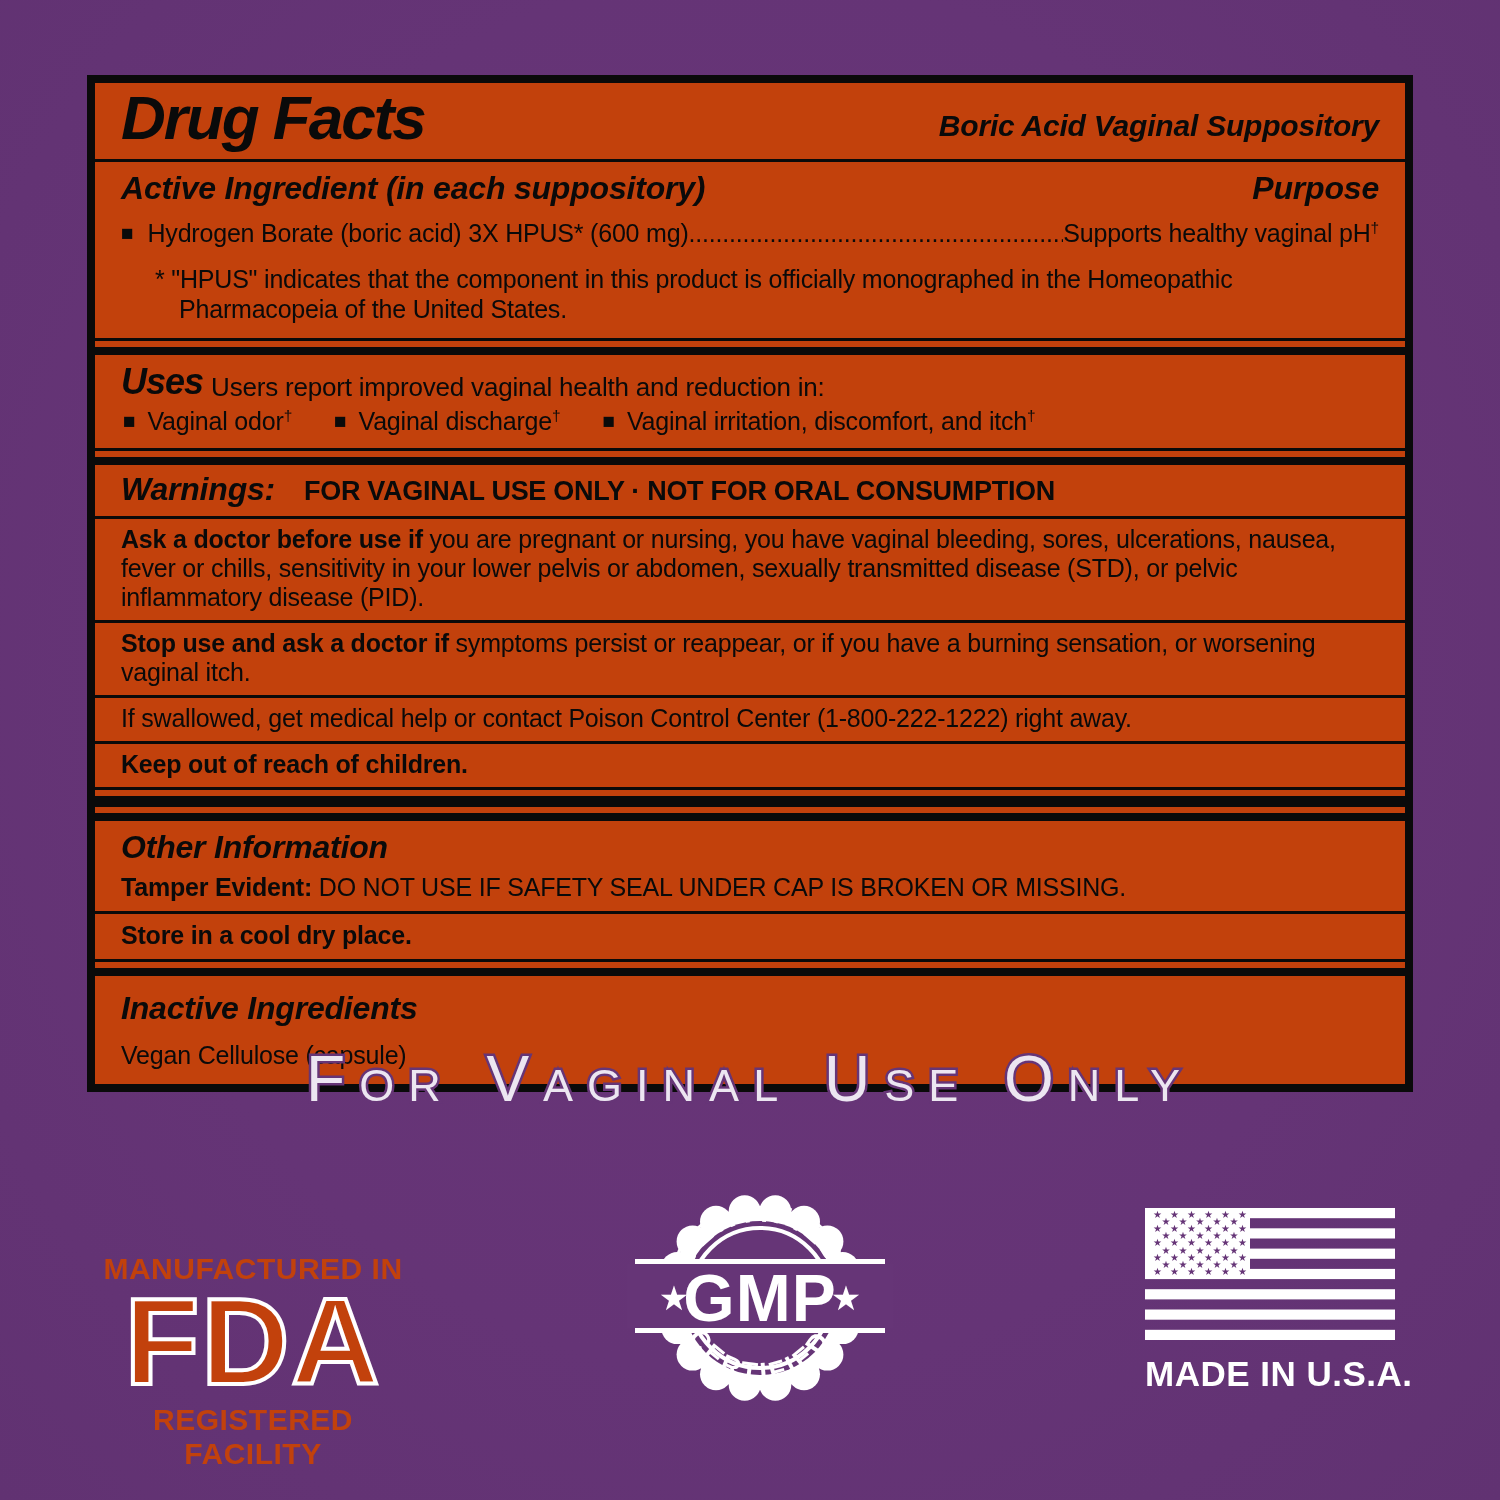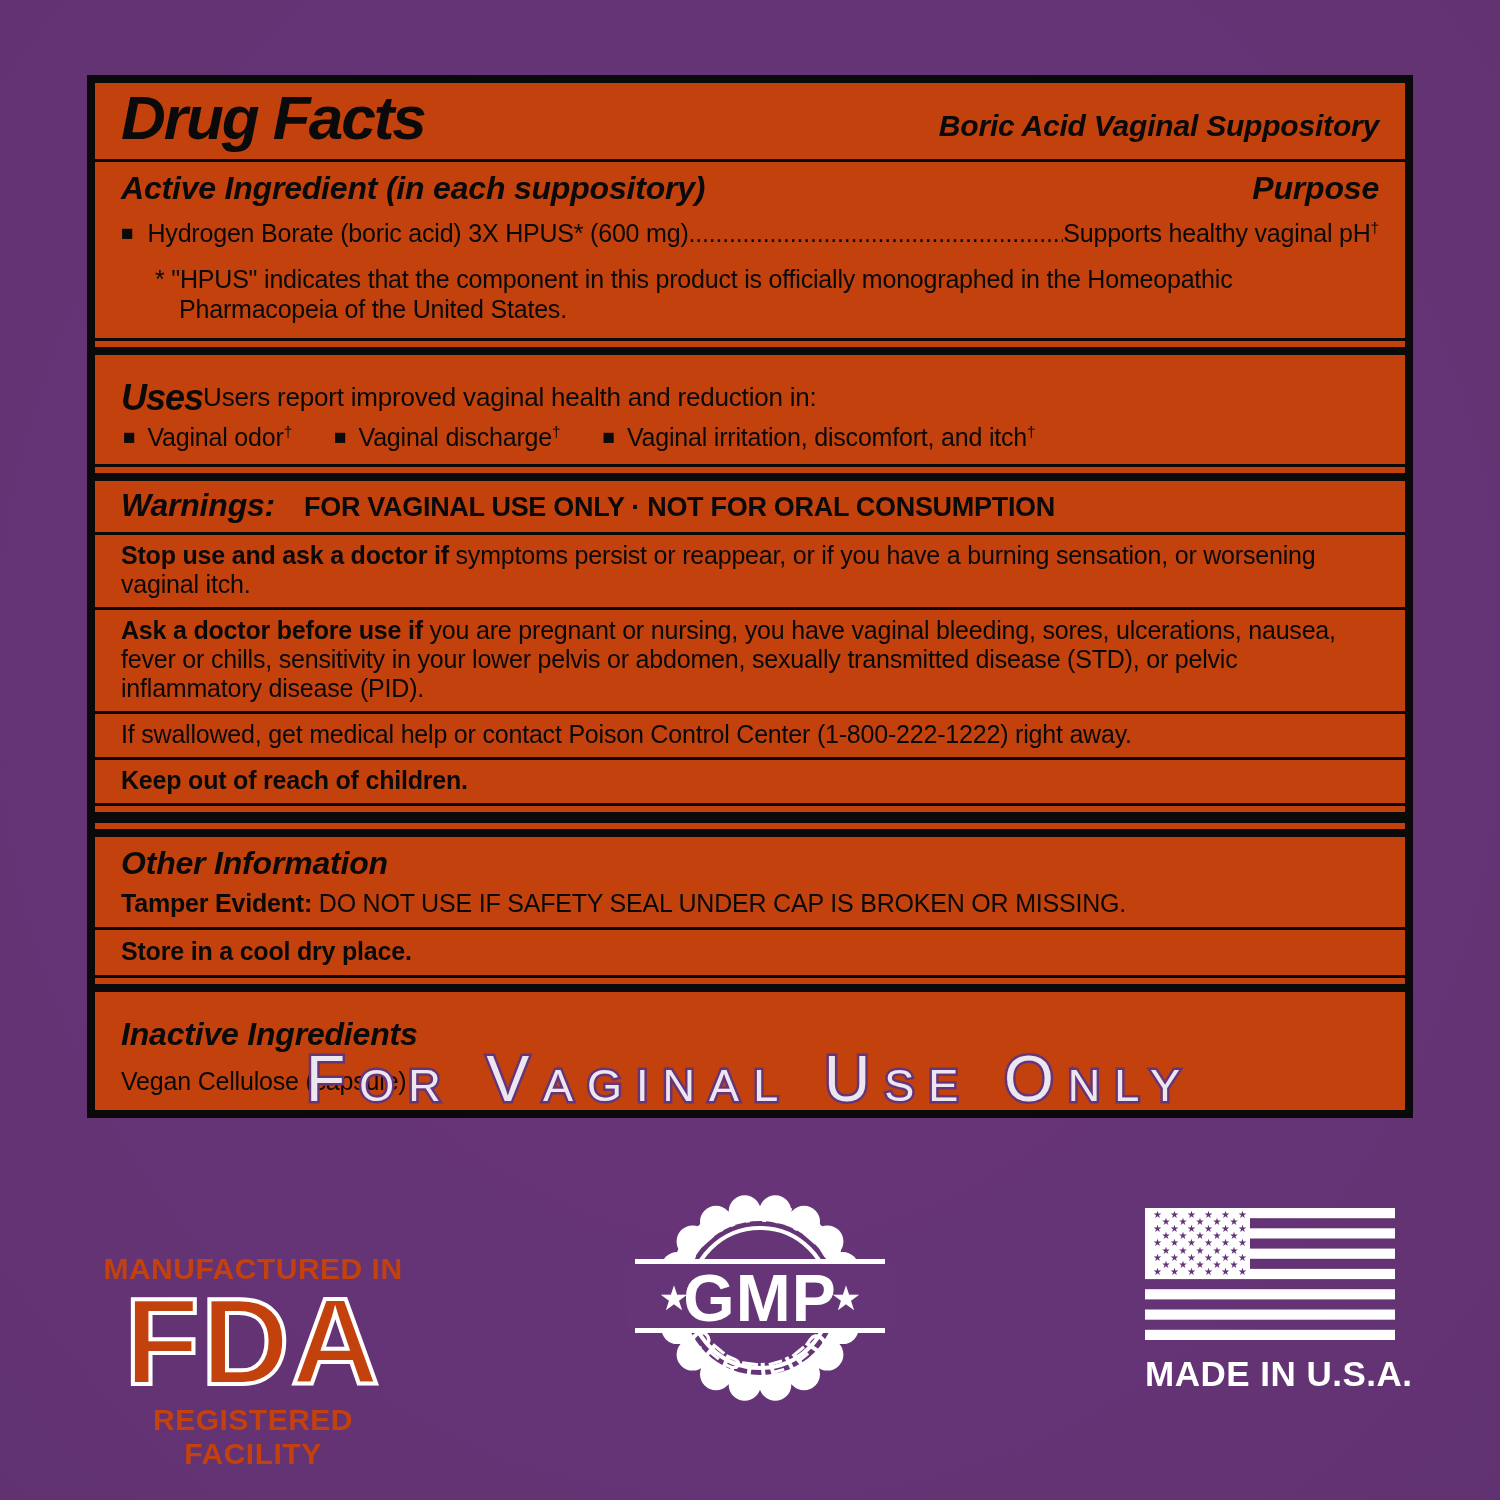--- a/index.html
+++ b/index.html
@@ -26,21 +26,21 @@
   .active-head{display:flex;justify-content:space-between;align-items:baseline;margin-top:4px;}
   .body-t{font-size:25px;line-height:1.14;}
   .ing-line{display:flex;align-items:baseline;white-space:nowrap;margin-top:12px;font-size:25px;}
   .sq{font-size:21px;margin-right:14px;position:relative;top:-2px;}
   .dots{flex:1;overflow:hidden;font-size:25px;}
   .footnote{margin:16px 0 6px 10px;font-size:25px;line-height:1.2;padding-left:48px;text-indent:-24px;max-width:1130px;}
 
   .rule{border-top:3px solid #0a0a0a;border-bottom:8px solid #0a0a0a;height:6px;}
   .thin-b{border-bottom:3px solid #0a0a0a;}
 
-  .uses-line{display:flex;align-items:center;gap:0;margin-top:18px;}
+  .uses-line{display:flex;align-items:flex-end;gap:8px;margin-top:2px;}
   .uses-h{font-size:36px;font-weight:bold;font-style:italic;letter-spacing:-1px;}
   .bullets{display:flex;gap:42px;margin:4px 0 4px 2px;font-size:25px;}
   .bullets .b-item{white-space:nowrap;}
   .bullets .sq{margin-right:12px;}
 
   .warn-head{padding:6px 26px 8px 26px;display:flex;align-items:baseline;gap:29px;}
   .warn-sub{font-size:27px;font-weight:bold;letter-spacing:-0.3px;}
   .w-row{padding:6px 26px 8px 26px;font-size:25px;line-height:1.16;}
   .lead{font-weight:bold;}
 
@@ -109,24 +109,24 @@
     </div>
   </div>
 
   <div class="rule"></div>
 
   <div class="warn-head thin-b">
     <span class="sechead">Warnings:</span>
     <span class="warn-sub">FOR VAGINAL USE ONLY · NOT FOR ORAL CONSUMPTION</span>
   </div>
   <div class="w-row thin-b">
+    <span class="lead">Ask a doctor before use if</span><span> you are pregnant or nursing, you have vaginal bleeding, sores, ulcerations, nausea, fever or chills, sensitivity in your lower pelvis or abdomen, sexually transmitted disease (STD), or pelvic inflammatory disease (PID).</span>
+  </div>
+  <div class="w-row thin-b">
     <span class="lead">Stop use and ask a doctor if</span><span> symptoms persist or reappear, or if you have a burning sensation, or worsening vaginal itch.</span>
-  </div>
-  <div class="w-row thin-b">
-    <span class="lead">Ask a doctor before use if</span><span> you are pregnant or nursing, you have vaginal bleeding, sores, ulcerations, nausea, fever or chills, sensitivity in your lower pelvis or abdomen, sexually transmitted disease (STD), or pelvic inflammatory disease (PID).</span>
   </div>
   <div class="w-row thin-b">
     <span>If swallowed, get medical help or contact Poison Control Center (1-800-222-1222) right away.</span>
   </div>
   <div class="w-row">
     <span class="lead">Keep out of reach of children.</span>
   </div>
 
   <div class="rule"></div>
 
@@ -136,21 +136,21 @@
   <div class="sec" style="padding-bottom:0;">
     <div class="sechead oth-head">Other Information</div>
     <div class="tamper thin-b" style="margin:0 -26px;padding-left:26px;padding-right:32px;">
       <span class="lead">Tamper Evident:</span><span> DO NOT USE IF SAFETY SEAL UNDER CAP IS BROKEN OR MISSING.</span>
     </div>
   </div>
   <div class="store-row">Store in a cool dry place.</div>
 
   <div class="rule"></div>
 
-  <div class="sec" style="padding-top:24px;border-radius:32px;">
+  <div class="sec" style="padding-top:14px;border-radius:32px;">
     <div class="sechead">Inactive Ingredients</div>
     <div class="inactive-body">Vegan Cellulose (capsule)</div>
   </div>
 </div>
 
 <div class="tagline">For Vaginal Use Only</div>
 
 <div class="fda">
   <div class="fda-top">MANUFACTURED IN</div>
   <div class="fda-big">FDA</div>

